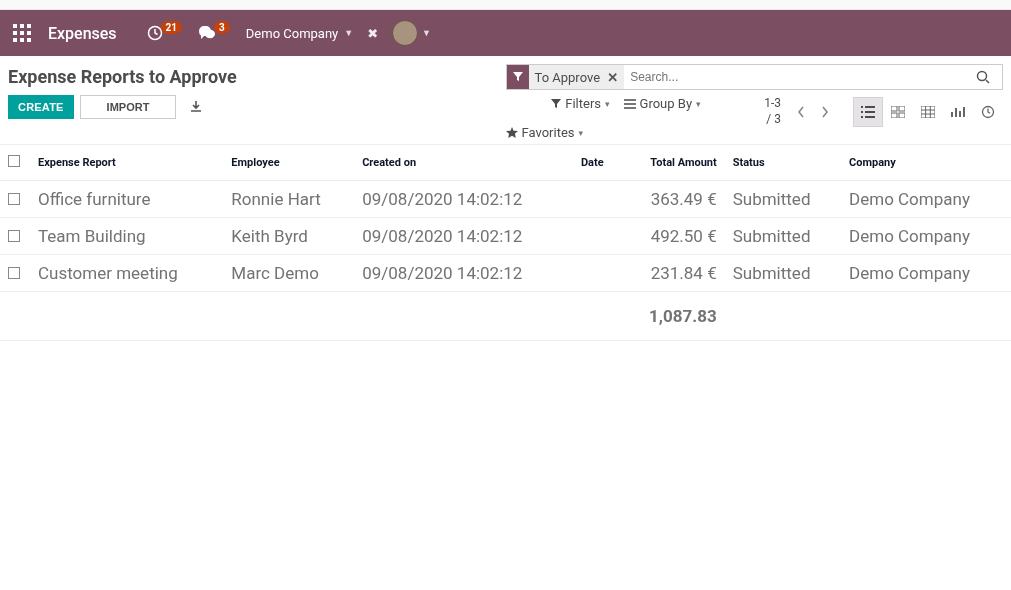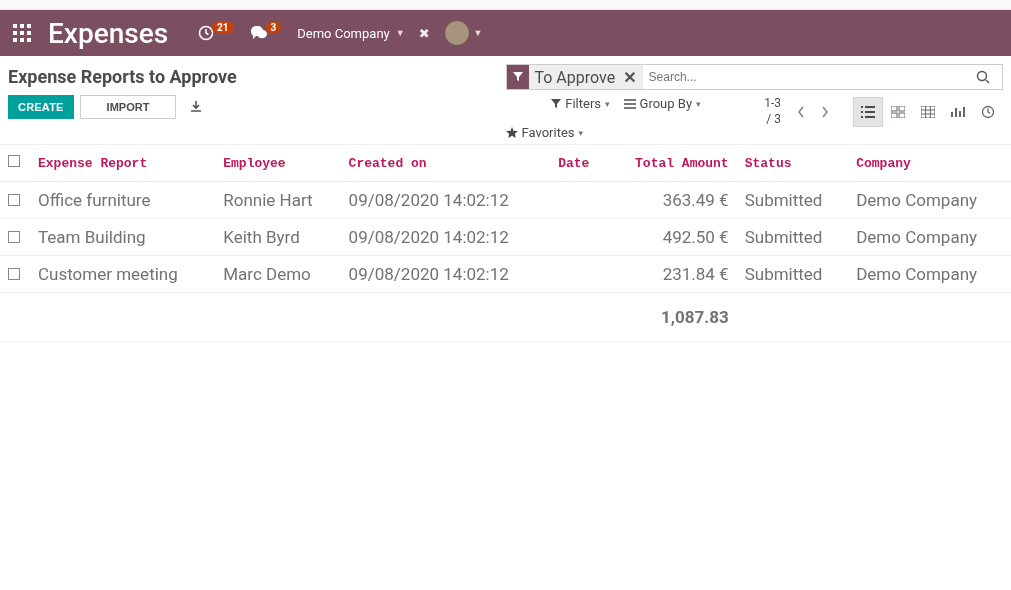--- a/index.html
+++ b/index.html
@@ -16,21 +16,21 @@
   .navbar {
     display: flex;
     align-items: center;
     background: #7c495f;
     background: #7B4E62;
     color: #fff;
     height: 46px;
     padding: 0 4px;
   }
   .apps-icon { width: 36px; display:flex; justify-content:center; align-items:center; height:46px; cursor:pointer; }
-  .brand { font-size: 28px; font-weight: 500; padding: 0 30px 0 8px; }
+  .brand { font-size: 16px; font-weight: 500; padding: 0 30px 0 8px; }
   .nav-links { display:flex; align-items:center; gap: 18px; flex: 1; padding-left: 20px;}
   .nav-link { color: #fff; font-size: 13px; cursor: pointer; white-space:nowrap; }
   .nav-right { display:flex; align-items:center; gap: 14px; padding-right: 8px; }
   .badge-group { display:flex; align-items:center; cursor:pointer; color:#fff; position:relative; }
   .badge-pill { background:#c2410c; color:#fff; font-size:10px; font-weight:bold; border-radius:8px; padding:1px 5px; position:relative; top:-6px; left:-2px; }
   .company-switch { display:flex; align-items:center; gap:6px; cursor:pointer; }
   .caret-down { font-size:9px; opacity:0.8; }
   .tool-x { cursor:pointer; opacity:0.9; font-size:13px; }
   .avatar { width:26px; height:26px; border-radius:50%; background:#a8937f; border:1px solid #654; display:inline-block; }
   
@@ -40,39 +40,39 @@
   .breadcrumb-title { font-size: 18px; color:#4c4c4c; padding: 2px 0 8px 0; font-weight: bold; }
   .btn-row { display:flex; gap:6px; align-items:center; }
   .btn-create { background:#00A09D; color:#fff; border:none; padding:6px 10px; font-size:11px; font-weight:bold; letter-spacing:0.2px; cursor:pointer; }
   .btn-import { background:#fff; color:#4c4c4c; border:1px solid #ccc; padding:5px 26px; font-size:11px; font-weight:bold; cursor:pointer; }
   .btn-dl { background:#fff; border:none; color:#666; font-size:13px; padding:5px 8px; cursor:pointer; }
   
   .search-row { display:flex; align-items:center; border:1px solid #ccc; height:26px; margin-bottom:6px; background:#fff; }
   .search-box { flex:0 0 auto; }
   .facet { display:inline-flex; align-items:center; height:24px; margin:0; }
   .facet-icon { background:#7B4E62; color:#fff; width:22px; height:24px; display:flex; align-items:center; justify-content:center; }
-  .facet-label { background:#e9e3e6; background:#f0eceE; background:#eee; color:#4c4c4c; display:inline-flex; align-items:center; padding:12px 6px; height:24px; font-size:16px; }
+  .facet-label { background:#e9e3e6; background:#f0eceE; background:#eee; color:#4c4c4c; display:inline-flex; align-items:center; padding:12px 6px; height:24px; font-size:13px; }
   .facet-remove { cursor:pointer; padding-left:4px; color:#555; font-weight:bold;}
   .search-input { border:none; outline:none; padding:0 6px; flex:1; font-size:12px; color:#999; }
   .search-icon-btn { width:26px; text-align:center; color:#666; cursor:pointer; }
   
   .filter-row { display:flex; align-items:flex-start; justify-content:space-between; }
   .filter-left { display:flex; flex-wrap:wrap; gap:14px;justify-content:center; }
   .filter-item { display:flex; align-items:center; gap:4px; color:#4c4c4c; cursor:pointer; font-size:13px; }
   .filter-left .filter-item:nth-child(3) { width:100%; }
   .pager-block { display:flex; align-items:center; gap:8px; }
   .pager-text { text-align:right; font-size:12px; color:#4c4c4c; line-height:1.3; }
   .pager-nav { display:flex; }
   .pager-btn { width:24px; height:24px; display:flex; align-items:center; justify-content:center; color:#888; cursor:pointer; }
   .view-switch { display:flex; margin-left:8px; }
   .view-btn { width:30px; height:30px; display:flex; align-items:center; justify-content:center; color:#666; cursor:pointer; border:1px solid transparent; }
   .view-btn.active { background:#e6e3e6; border:1px solid #d6d1d4; }
   
   .tbl { width:100%; border-collapse:collapse; }
-  .tbl th { text-align:left; font-weight:bold; font-size:13px; padding:10px 8px; border-bottom:1px solid #e9e9e9; color:#be185d; background:#fafafa; background:#fff;font-family:Liberation Mono, monospace;}
+  .tbl th { text-align:left; font-weight:bold; font-size:11px; padding:10px 8px; border-bottom:1px solid #e9e9e9; color:#0f172a; background:#fafafa; background:#fff;}
   .tbl th.num, .tbl td.num { text-align:right; }
   .tbl td { padding:8px 8px; border-bottom:1px solid #eee; font-size:17px; color:#737373; }
   .chk { width:30px; }
   .chkbox { width:12px; height:12px; border:1px solid #888; display:inline-block; background:#fff; cursor:pointer;}
   .tfoot td { font-weight:bold; padding:14px 8px; border-top:1px solid #dcdcdc; }
   svg { display:block; }
 </style>
 </head>
 <body>
 

